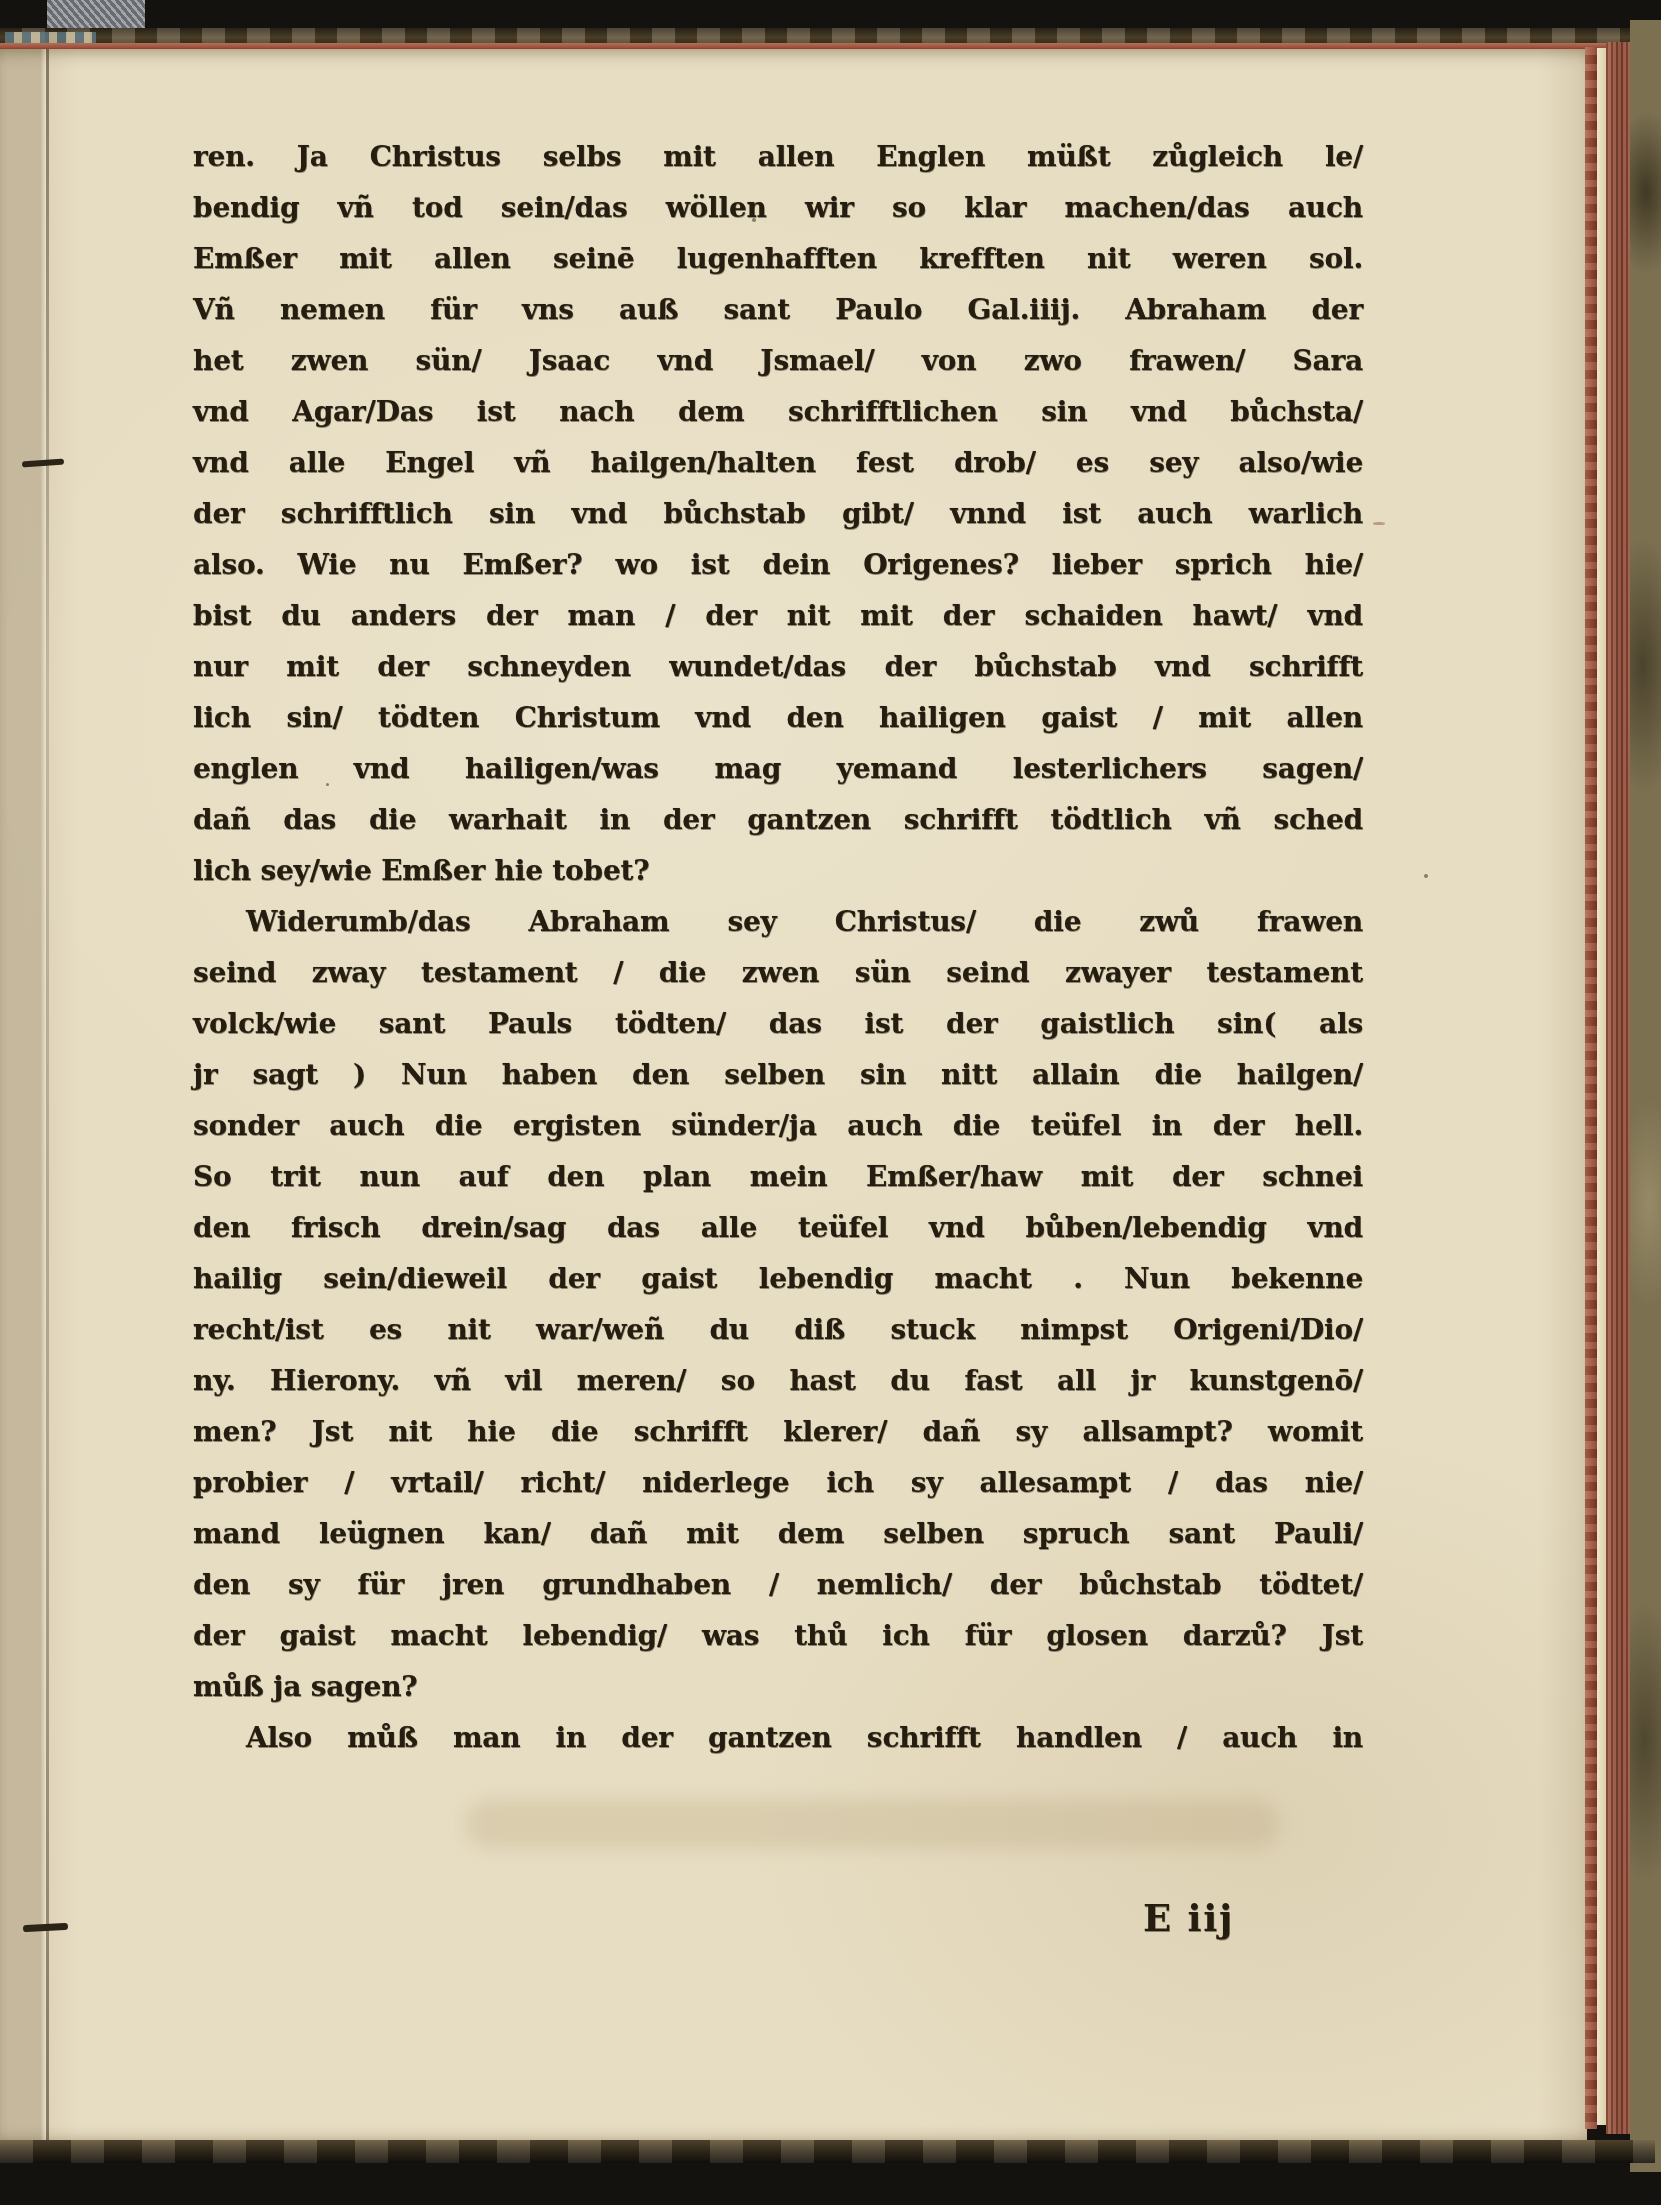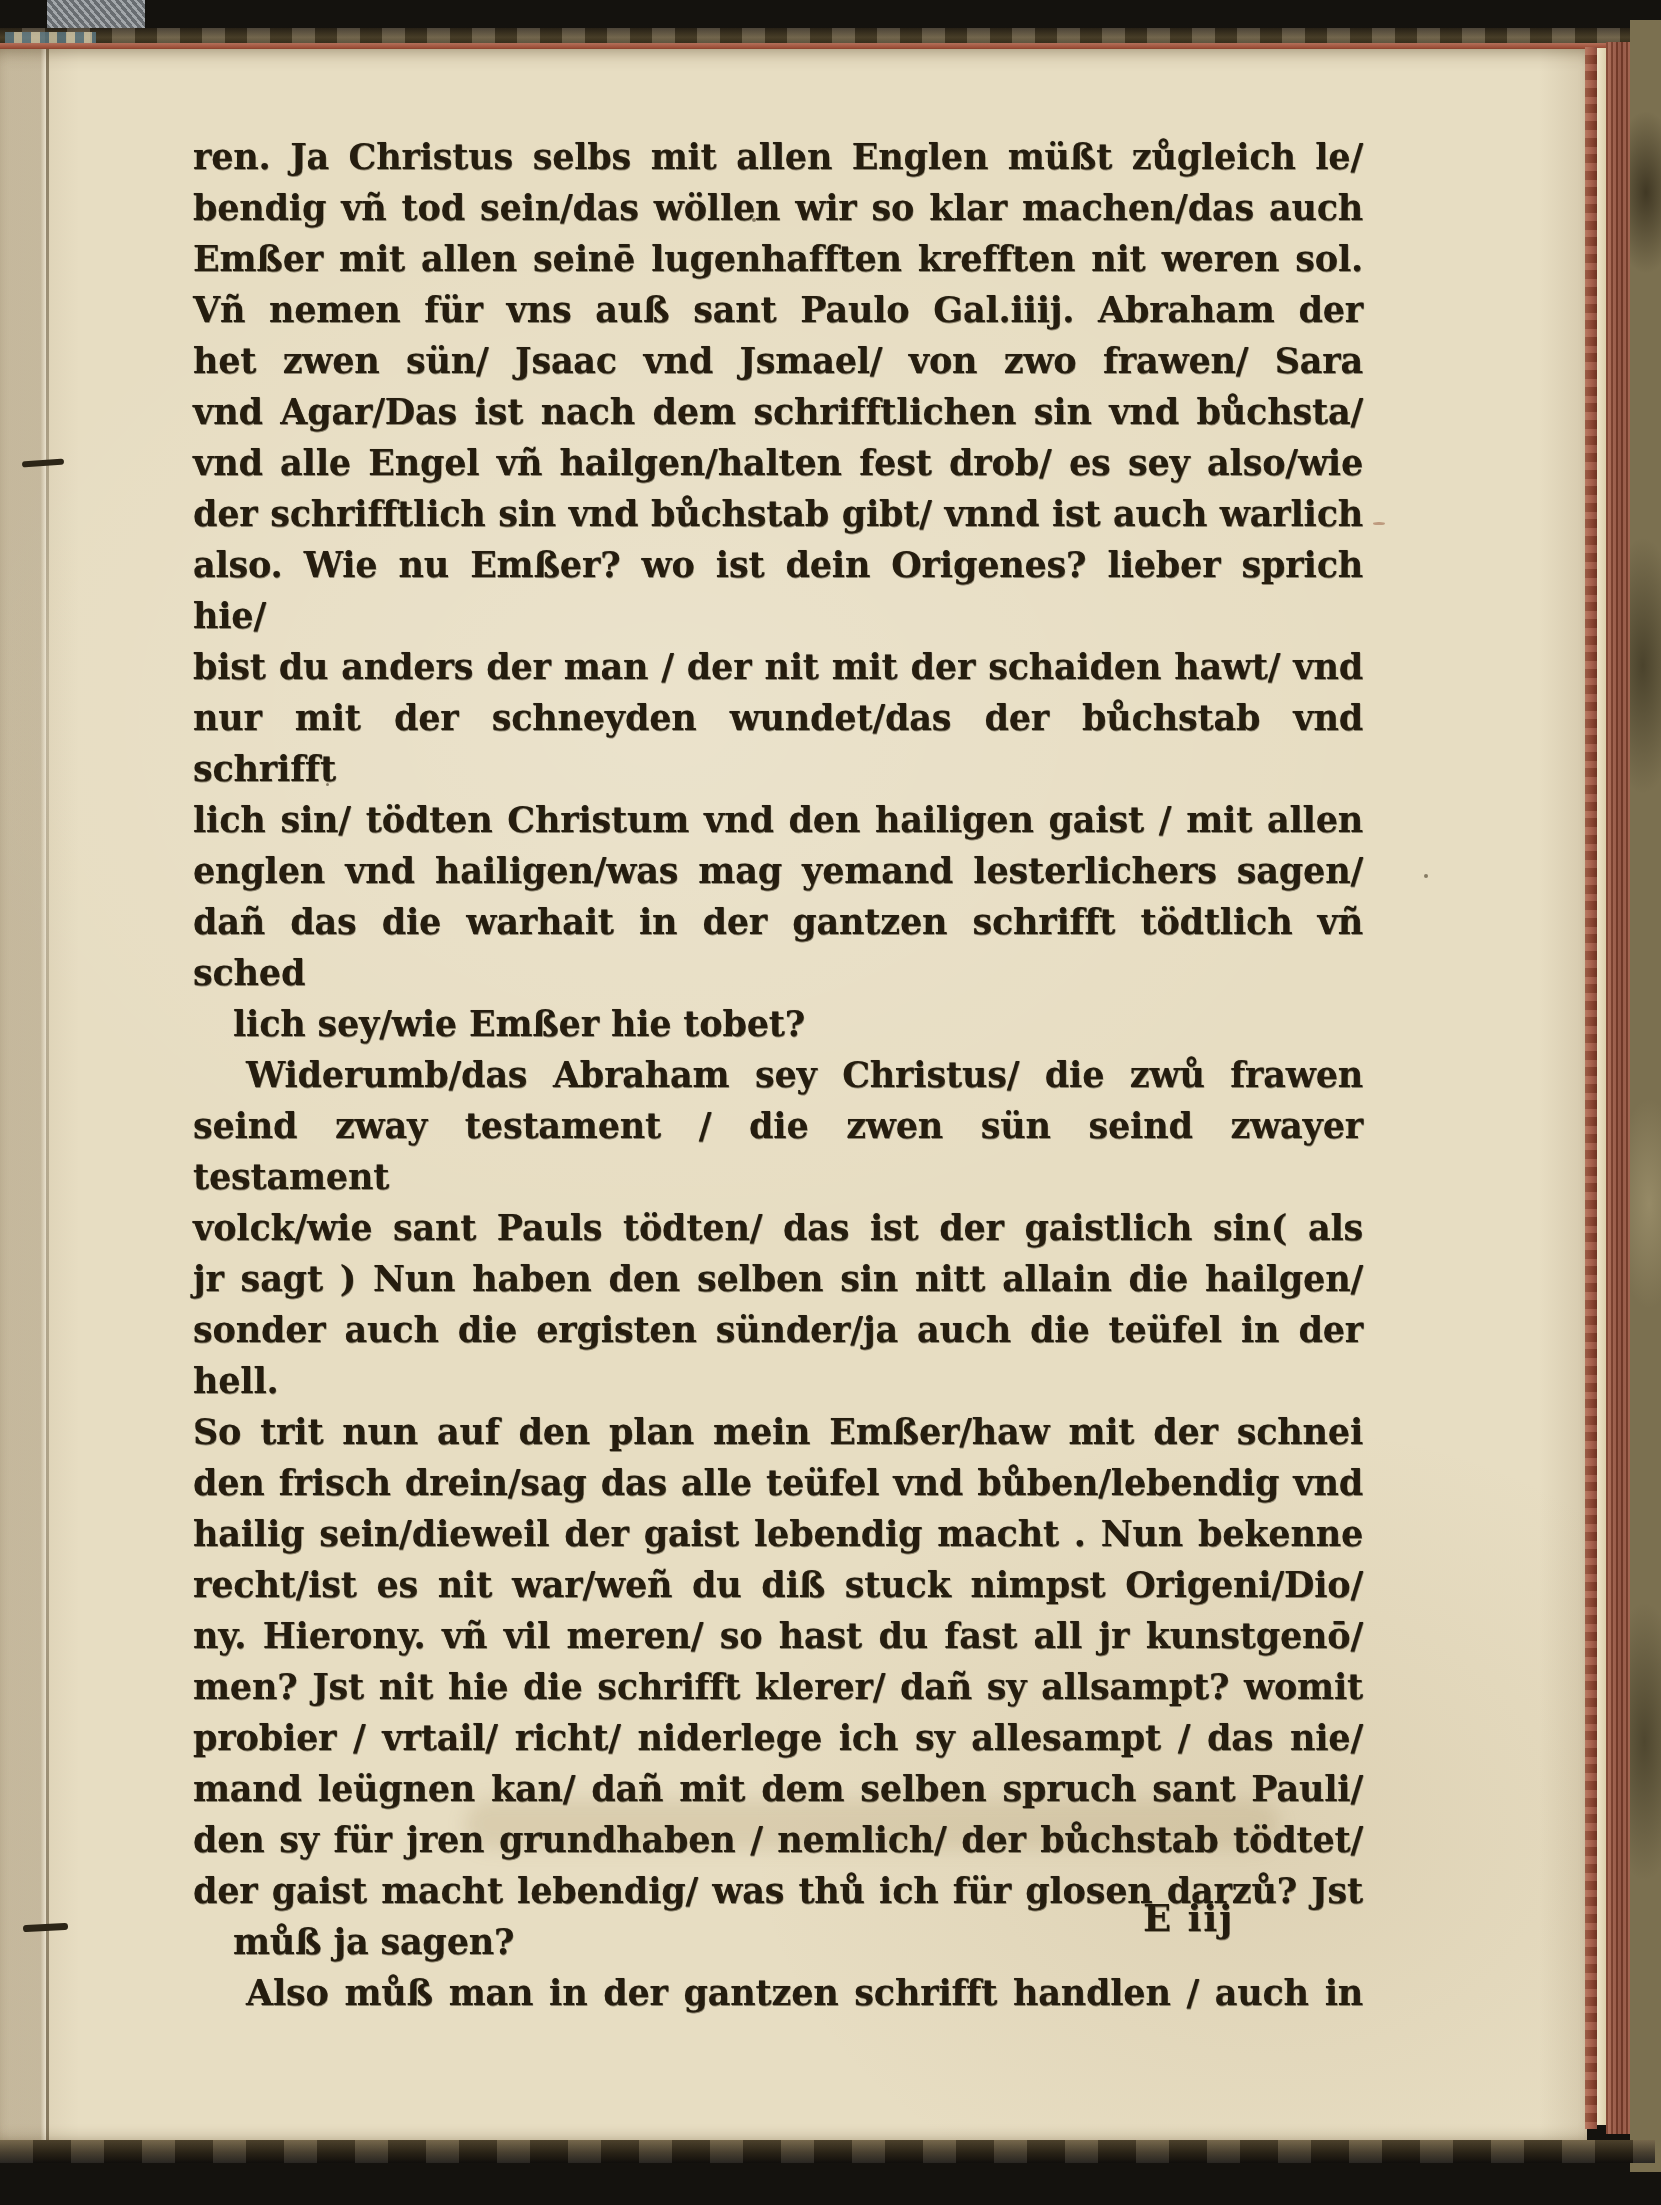--- a/index.html
+++ b/index.html
@@ -92,26 +92,26 @@
   .bottom-edge{
     position:absolute;left:0;top:2140px;width:1655px;height:23px;
     background:
       repeating-linear-gradient(90deg, rgba(255,255,255,.08) 0 33px, rgba(0,0,0,.28) 33px 71px),
       linear-gradient(180deg,#6a5a3c,#39301f 55%,#171410);
   }
   
   .text-block{
     position:absolute;left:193px;top:131px;width:1170px;
     color:var(--ink,#251d0f);
-    font-size:35px;font-weight:700;line-height:51px;
+    font-size:28px;font-weight:700;line-height:51px;
     letter-spacing:-0.2px;
     text-shadow:0.5px 0.7px 0 rgba(38,30,16,.45), 0 0 0.8px rgba(38,30,16,.35);
   }
   .line{text-align:justify;text-align-last:justify;white-space:normal;}
-  .line.short{text-align-last:left;margin-left:40px;}
+  .line.short{text-align-last:left;}
   .line.indent{padding-left:53px;}
   .signature-mark{
     position:absolute;left:1143px;top:1896px;
     color:var(--ink,#251d0f);font-size:37px;font-weight:700;
     letter-spacing:1.7px;
     text-shadow:0.5px 0.7px 0 rgba(38,30,16,.45);
   }
 </style>
 </head>
 <body>

